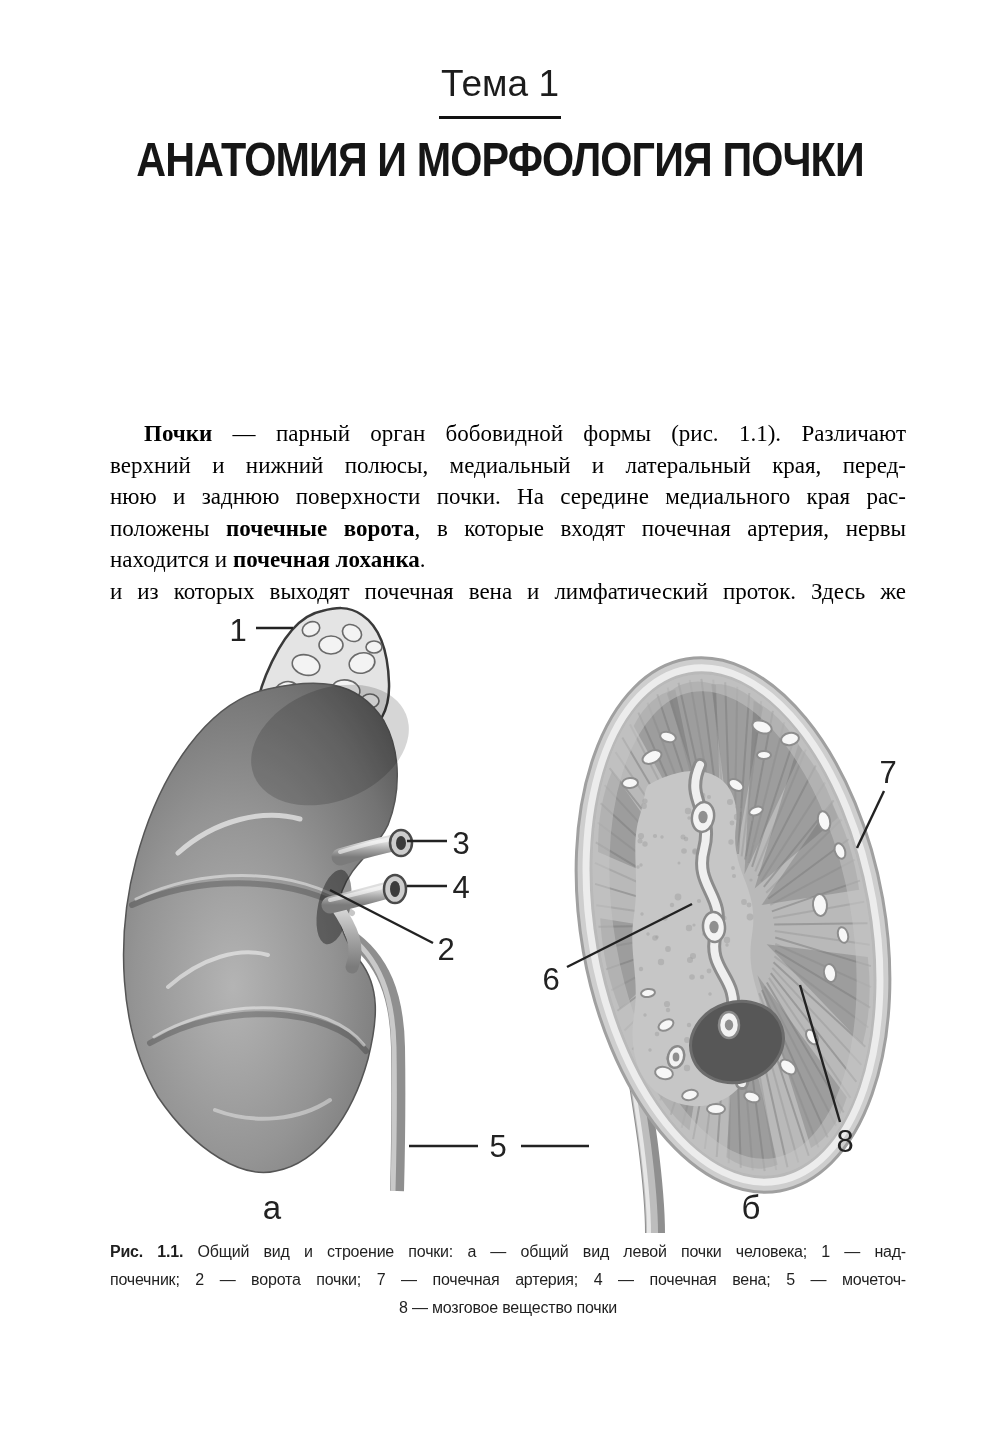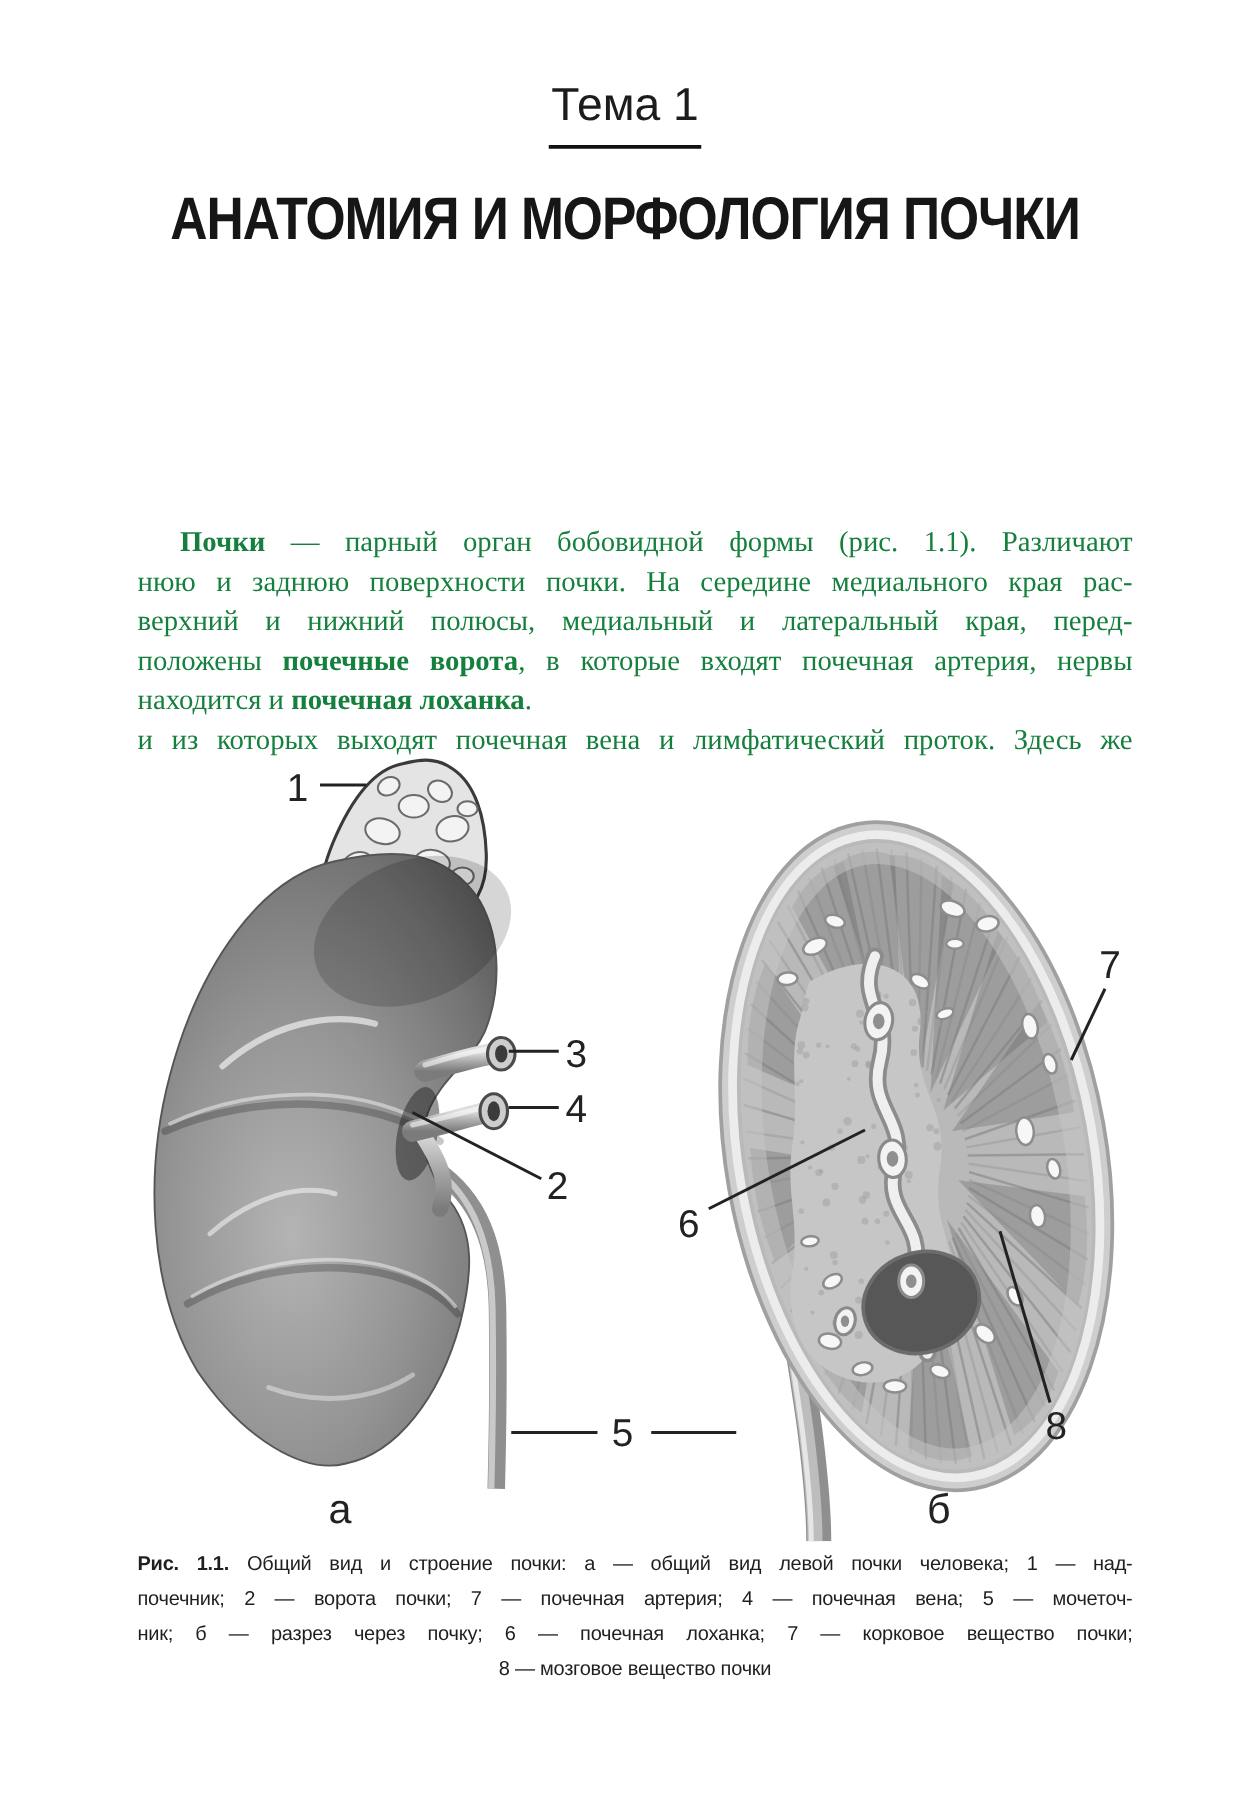--- a/index.html
+++ b/index.html
@@ -5,28 +5,28 @@
   html,body{margin:0;padding:0;background:#ffffff;}
   body{
     width:1000px;height:1455px;position:relative;overflow:hidden;
     font-family:"Liberation Sans",sans-serif;color:#1a1a1a;
   }
   .kicker-wrap{padding-top:63px;text-align:center;}
   .kicker{
     display:inline-block;font-size:37px;font-weight:400;letter-spacing:0px;
     color:#1c1c1c;border-bottom:3px solid #111;padding:0 2px 11px 2px;
   }
-  .title-wrap{margin-top:29px;text-align:center;}
+  .title-wrap{margin-top:13px;text-align:center;}
   .title{
     display:inline-block;font-size:48px;font-weight:700;letter-spacing:-1px;
     color:#161616;transform:scaleX(0.86);transform-origin:50% 50%;white-space:nowrap;
   }
   .paragraph{
     position:absolute;left:110px;top:418px;width:796px;
-    font-family:"Liberation Serif",serif;font-size:23px;line-height:31.5px;color:#15803d;
+    font-family:"Liberation Serif",serif;font-size:23px;line-height:31.5px;color:#000000;
   }
   .pline{text-align:justify;text-align-last:justify;white-space:nowrap;}
   .pline.first{text-indent:34px;}
   .pline.last{text-align:left;text-align-last:left;}
   .pline b{font-weight:700;}
   .figure{
     position:absolute;left:0;top:605px;width:1000px;height:628px;
   }
   .figure svg{position:absolute;left:0;top:0;}
   .fig-label{
@@ -47,22 +47,22 @@
 
 <div class="kicker-wrap">
   <span class="kicker">Тема 1</span>
 </div>
 <div class="title-wrap">
   <span class="title">АНАТОМИЯ И МОРФОЛОГИЯ ПОЧКИ</span>
 </div>
 
 <div class="paragraph">
   <div class="pline first"><b>Почки</b><span> — парный орган бобовидной формы (рис. 1.1). Различают</span></div>
+  <div class="pline">верхний и нижний полюсы, медиальный и латеральный края, перед-</div>
   <div class="pline">нюю и заднюю поверхности почки. На середине медиального края рас-</div>
-  <div class="pline">верхний и нижний полюсы, медиальный и латеральный края, перед-</div>
   <div class="pline"><span>положены </span><b>почечные ворота</b><span>, в которые входят почечная артерия, нервы</span></div>
   <div class="pline last"><span>находится и </span><b>почечная лоханка</b><span>.</span></div>
   <div class="pline">и из которых выходят почечная вена и лимфатический проток. Здесь же</div>
 </div>
 
 <div class="figure">
   <svg width="1000" height="628" viewBox="0 0 1000 628">
     <defs>
       <radialGradient id="kbody" cx="40%" cy="62%" r="80%">
         <stop offset="0" stop-color="#b4b4b4"></stop>
@@ -384,15 +384,14 @@
   <div class="fig-label" style="left:888px;top:167px">7</div>
   <div class="fig-label" style="left:551px;top:374px">6</div>
   <div class="fig-label" style="left:845px;top:536px">8</div>
   <div class="fig-label fig-letter" style="left:272px;top:602px">а</div>
   <div class="fig-label fig-letter" style="left:751px;top:602px">б</div>
 </div>
 
 <div class="caption">
   <div class="cline"><b>Рис. 1.1.</b><span> Общий вид и строение почки: а — общий вид левой почки человека; 1 — над-</span></div>
   <div class="cline">почечник; 2 — ворота почки; 7 — почечная артерия; 4 — почечная вена; 5 — мочеточ-</div>
-  <div class="cline">ник; б — разрез через почку; 6 — почечная лоханка; 7 — корковое вещество почки;</div>
   <div class="cline center">8 — мозговое вещество почки</div>
 </div>
 
 </body></html>

